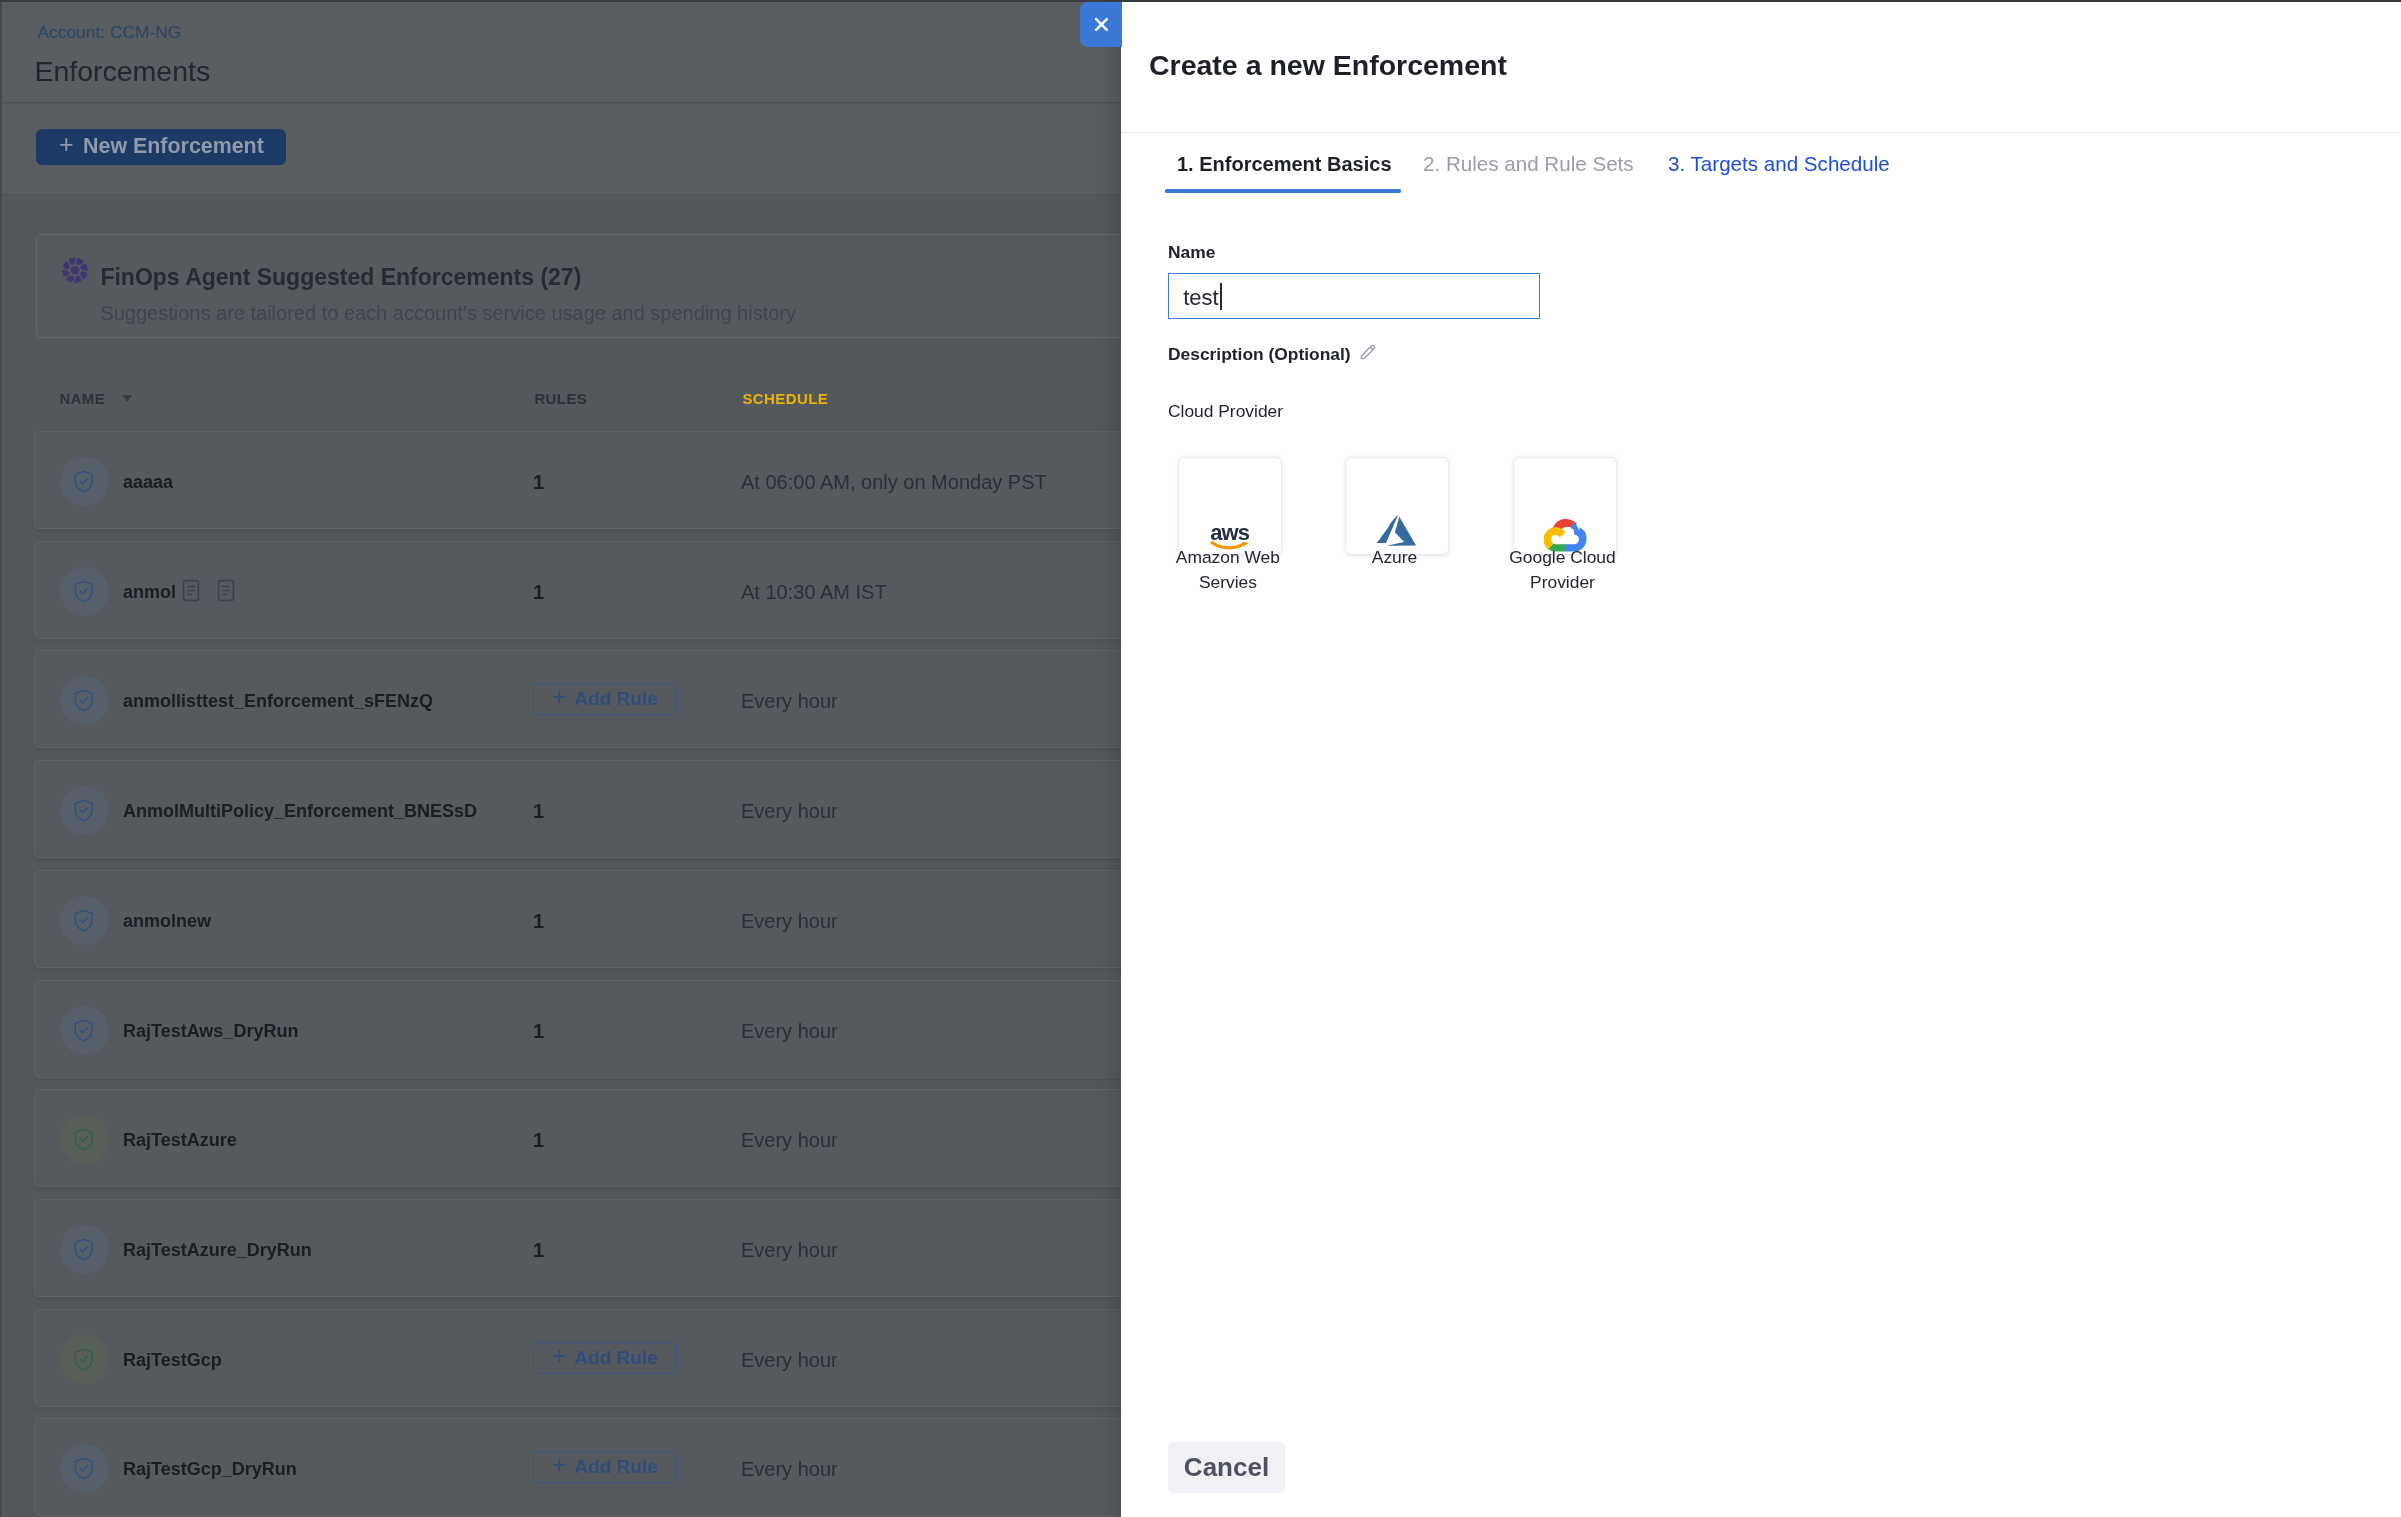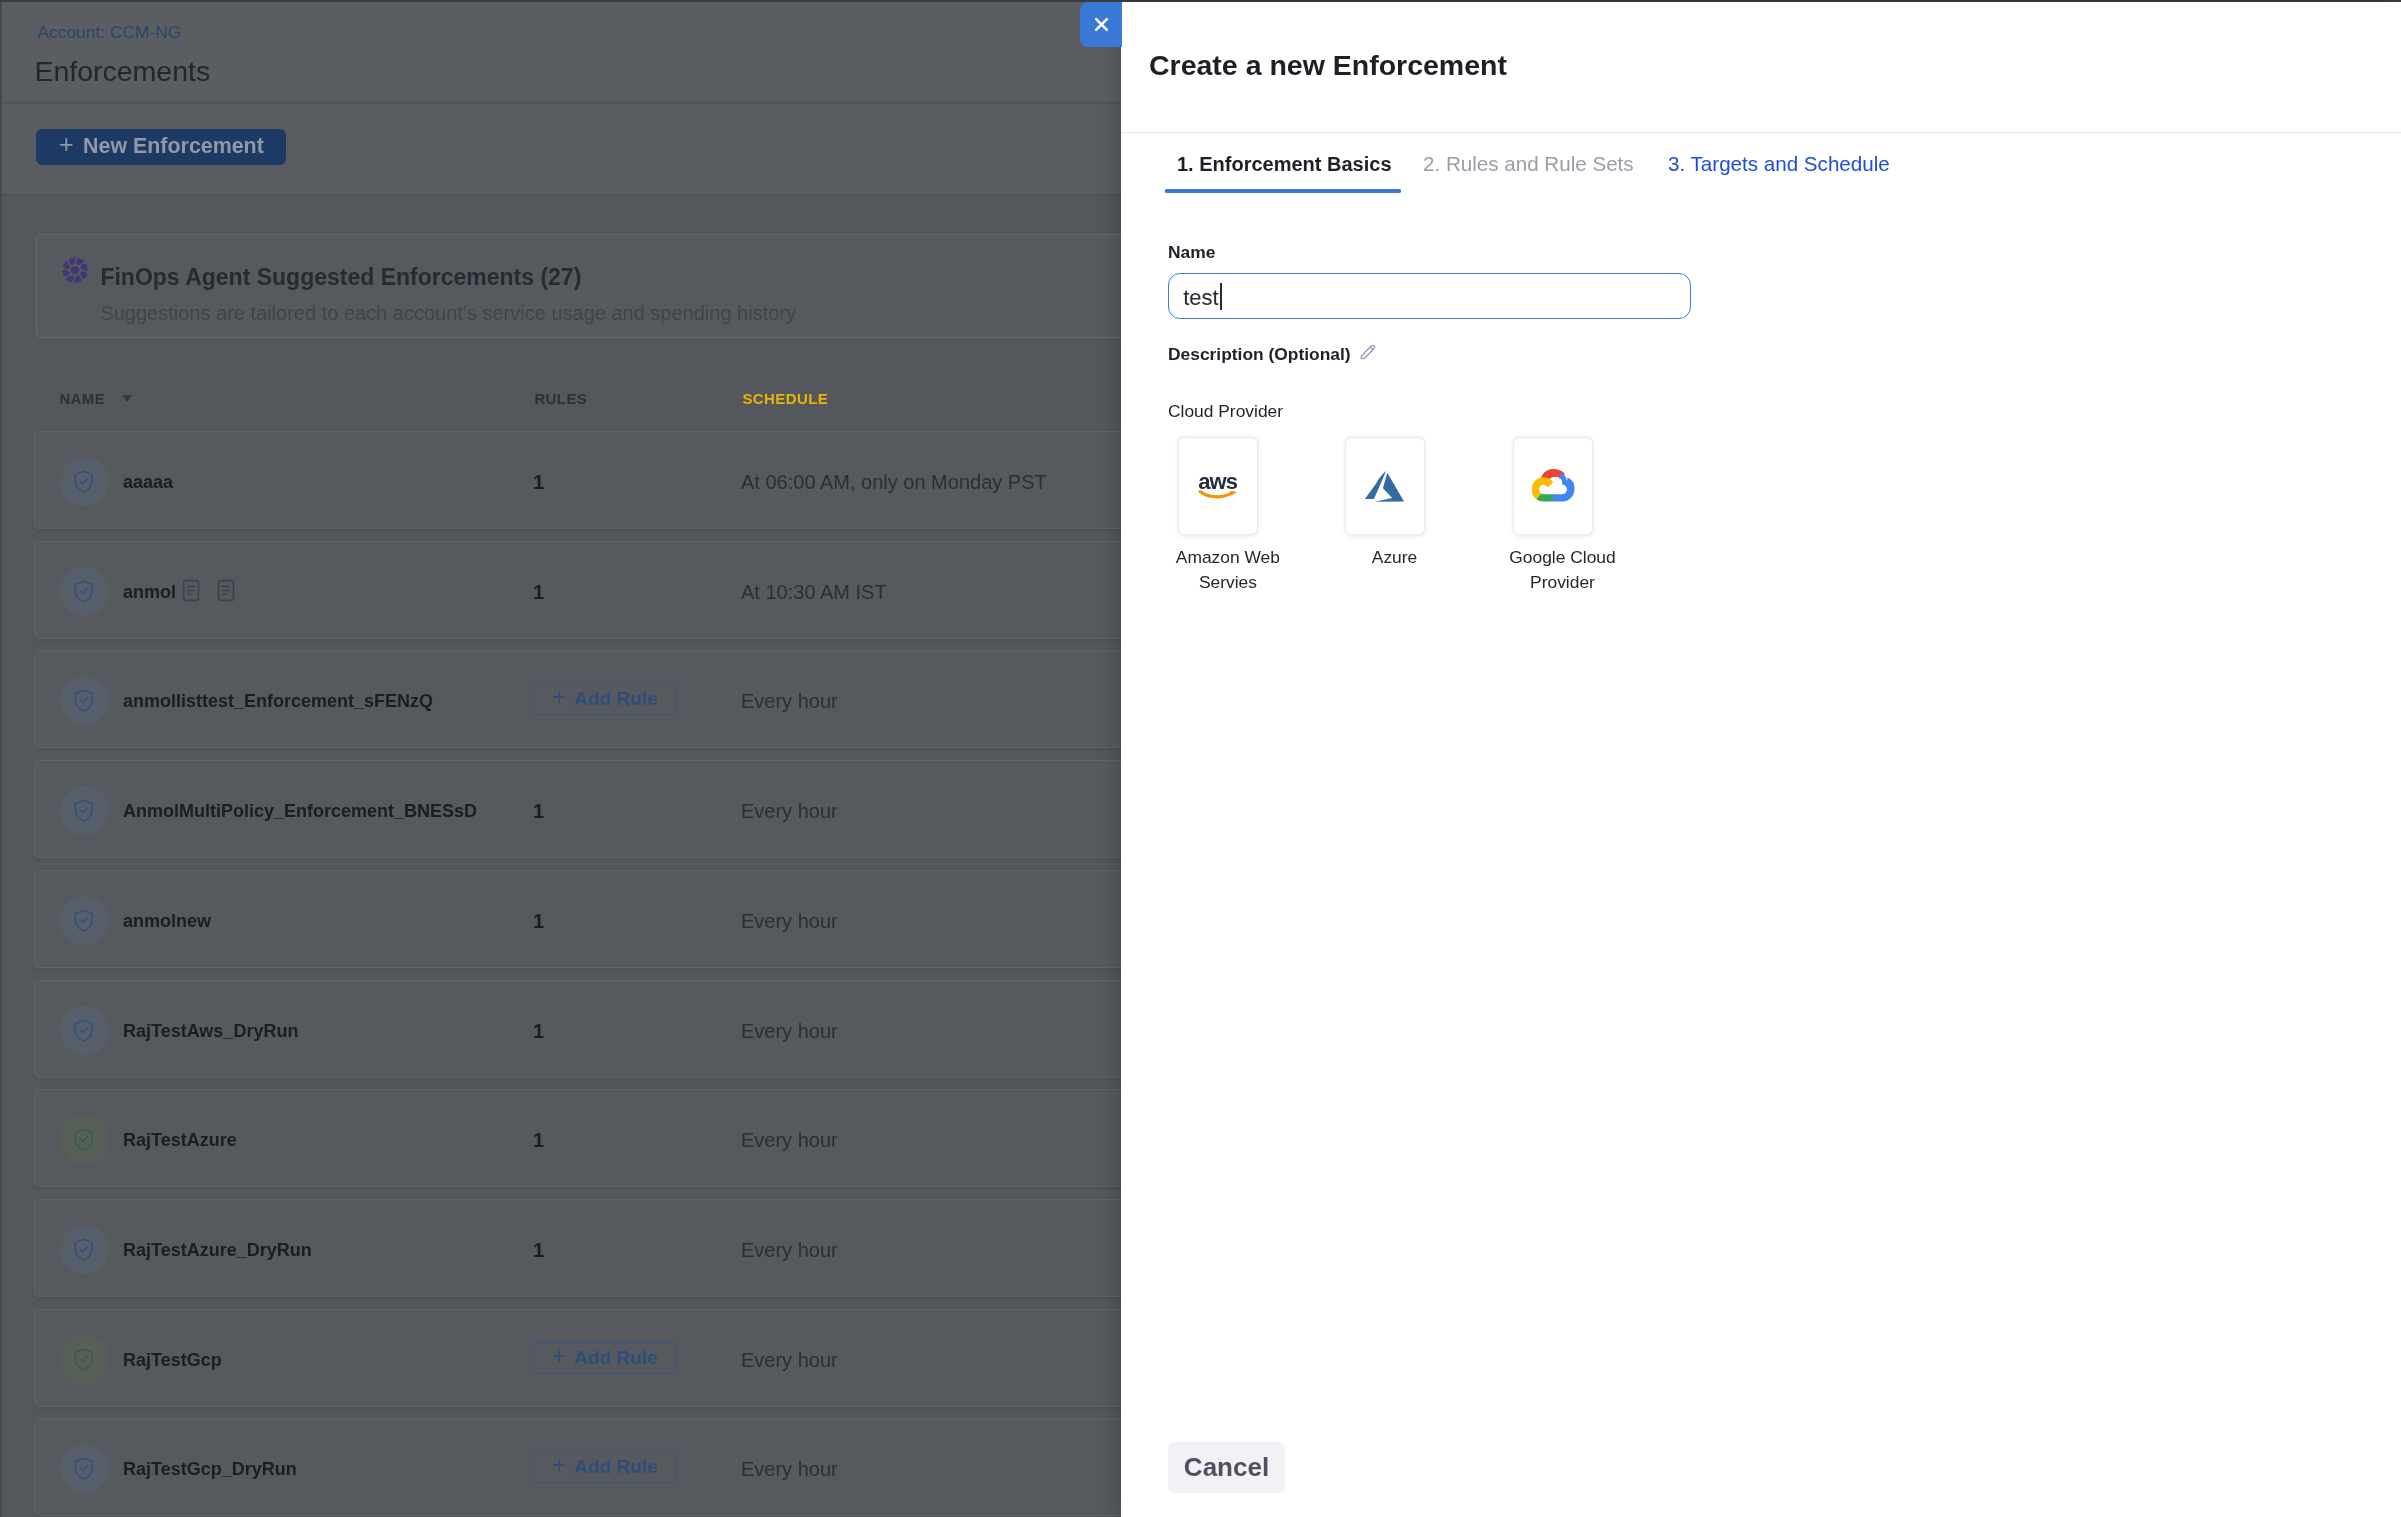--- a/index.html
+++ b/index.html
@@ -34,27 +34,27 @@
 #closebtn{position:absolute;left:1080px;top:2.4px;width:42px;height:45px;background:#3b79d8;border-radius:8px 0 0 8px;z-index:70;display:flex;align-items:center;justify-content:center}
 #drawer{position:absolute;left:1121px;top:2.4px;width:1281px;height:1515px;background:#ffffff;z-index:65;box-shadow:-6.3px 0 19px rgba(0,0,0,.16)}
 #dtitle{position:absolute;left:28px;top:47px;font-size:28.5px;font-weight:700;color:#1d2027}
 #dsep{position:absolute;left:0;top:130px;width:1281px;height:0.8px;background:#e7e7ec}
 .tab{position:absolute;top:150px;font-size:20.6px}
 #tab1{left:56px;color:#1d2027;font-weight:700;font-size:20px;top:151px}
 #tab2{left:302px;color:#9b9da6}
 #tab3{left:547px;color:#1d4ed8}
 #tabline{position:absolute;left:44px;top:187px;width:236px;height:4px;background:#3b77d6;border-radius:1.6px}
 #lname{position:absolute;left:47px;top:240px;font-size:17.4px;font-weight:700;color:#1e212a}
-#inp{position:absolute;left:47px;top:271px;width:523px;height:46px;border:1.2px solid #3d7bd8;border-radius:12px;background:#fff}
+#inp{position:absolute;left:47px;top:271px;width:372px;height:46px;border:1.2px solid #3d7bd8;border-radius:0;background:#fff}
 #inp span{position:absolute;left:14.2px;top:11px;font-size:22px;color:#262a31}
 #cursor{position:absolute;left:51px;top:8.7px;width:1.6px;height:27px;background:#262a31}
 #ldesc{position:absolute;left:47px;top:342px;font-size:17.4px;font-weight:700;color:#1e212a}
 #pencil{position:absolute;left:237px;top:340px}
 #lcloud{position:absolute;left:47px;top:399px;font-size:17.4px;font-weight:400;color:#1e212a}
-.pcard{position:absolute;top:435px;width:80px;height:98px;background:#fff;border:0.8px solid #e9eaef;border-radius:6.3px;box-shadow:0 0.8px 4px rgba(26,30,40,.10);display:flex;align-items:center;justify-content:center}
+.pcard{position:absolute;top:455px;width:104px;height:98px;background:#fff;border:0.8px solid #e9eaef;border-radius:6.3px;box-shadow:0 0.8px 4px rgba(26,30,40,.10);display:flex;align-items:flex-end;justify-content:center}
 #awscard{left:57px}
 #azcard{left:224px}
 #gcpcard{left:392px}
 .pcap{position:absolute;top:543px;font-size:17.4px;color:#24272e;text-align:center;line-height:24.5px}
 #awscap{left:13.4px;width:187px}
 #azcap{left:180px;width:187px}
 #gcpcap{left:348px;width:187px}
 #cancel{position:absolute;left:47px;top:1440px;width:117px;height:51px;background:#f1f1f6;border-radius:6.3px;color:#4e5160;font-size:26px;font-weight:700;display:flex;align-items:center;justify-content:center}
 #next{position:absolute;left:186px;top:1440px;width:308px;height:51px;background:#3b76d4;border-radius:6.3px;color:#ffffff;font-size:20.6px;font-weight:700;display:flex;align-items:center;justify-content:center}
 </style></head>

